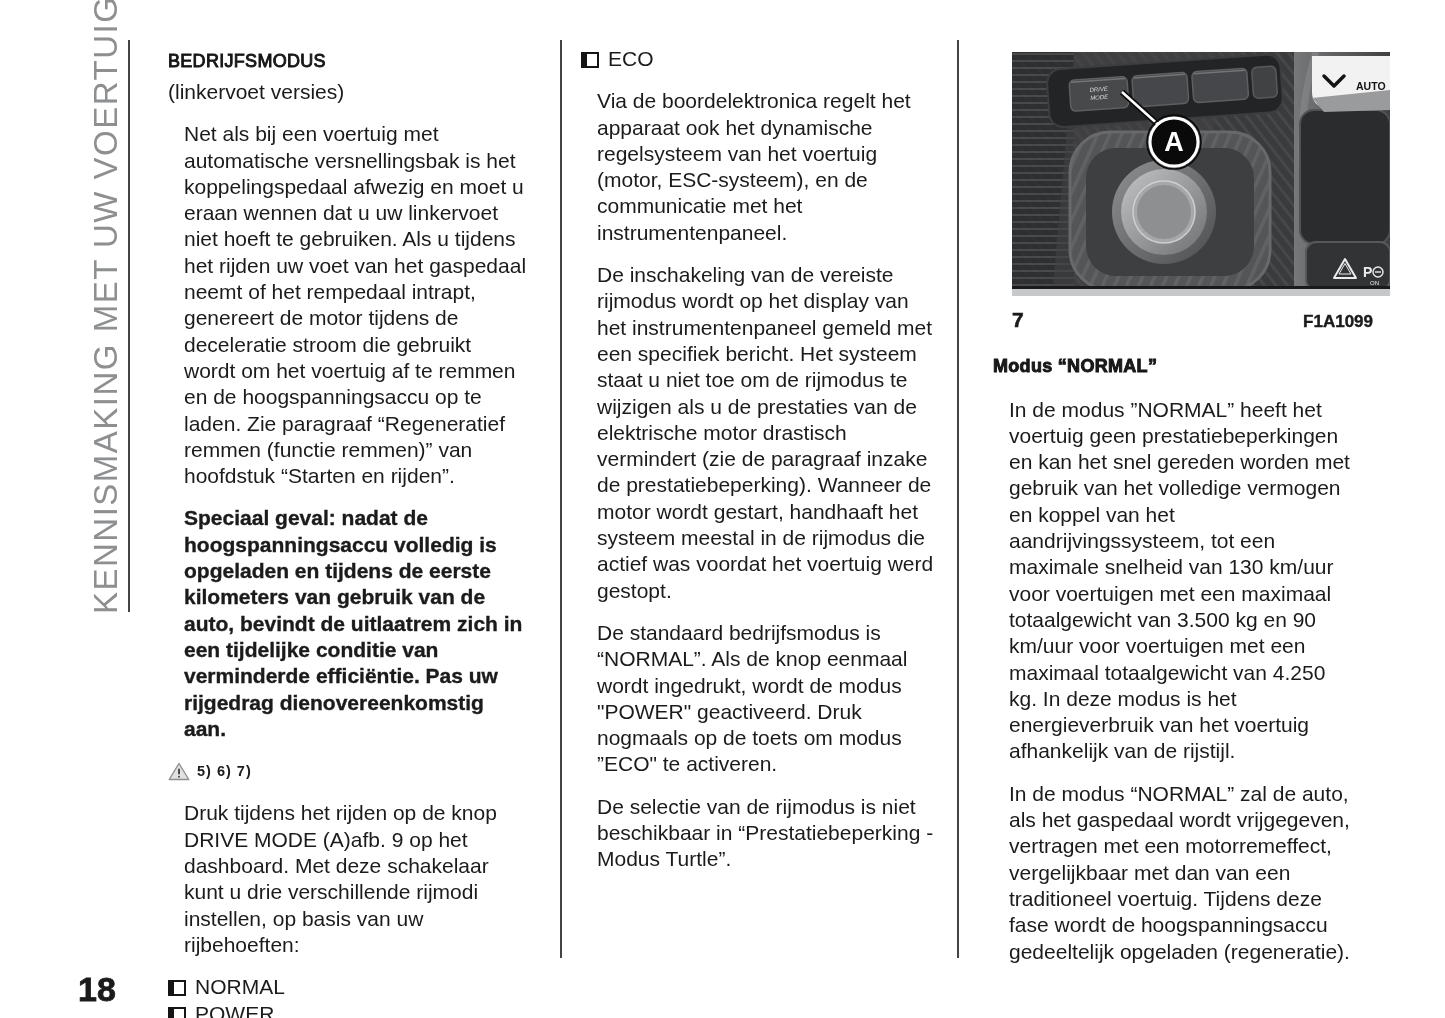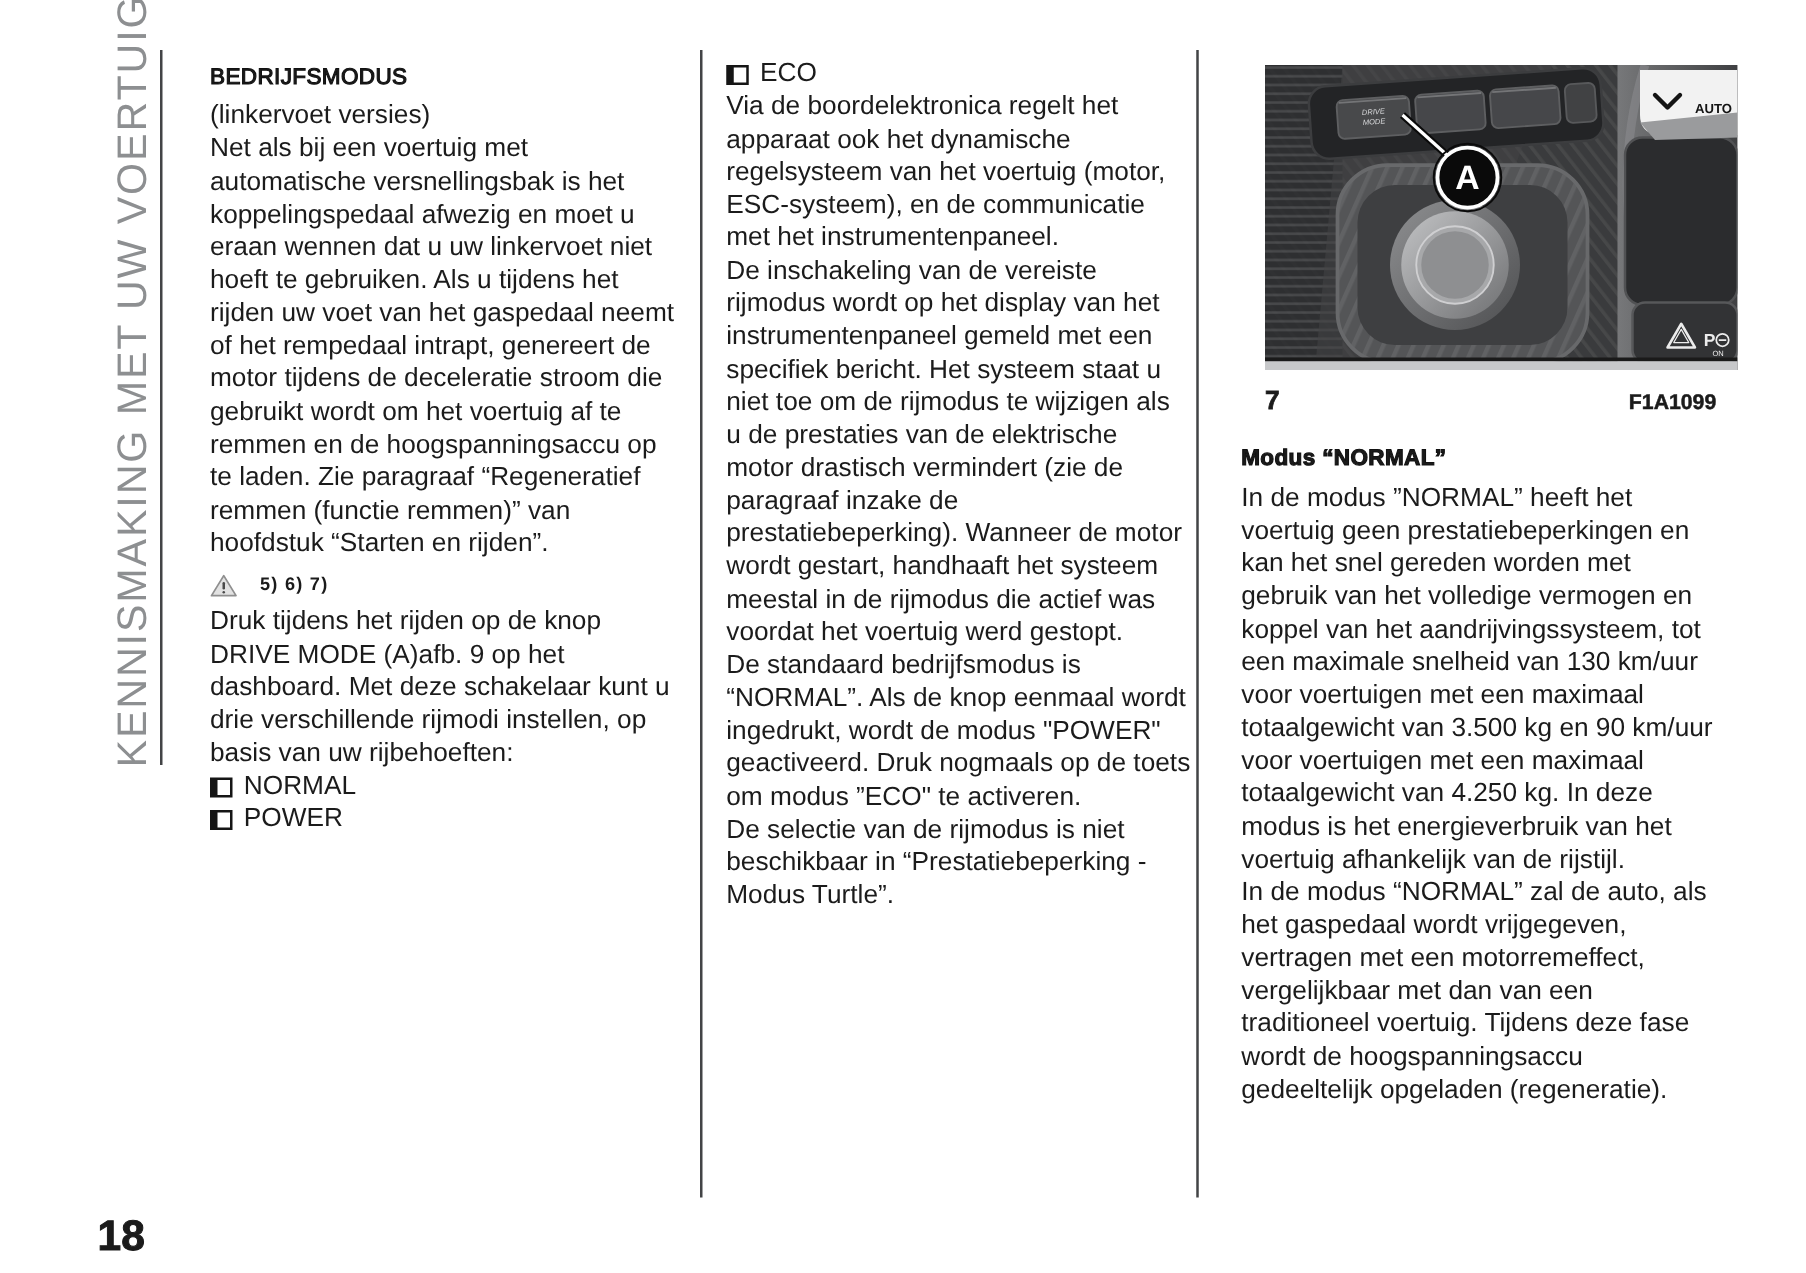--- a/index.html
+++ b/index.html
@@ -11,29 +11,29 @@
                font-size:33px;color:#8d8f91;letter-spacing:1.5px;}
   .vrule{position:absolute;width:2px;background:#434446;}
   #rule-sidebar{left:128px;top:40px;height:572px;}
   #rule-col1{left:560px;top:40px;height:918px;}
   #rule-col2{left:957px;top:40px;height:918px;}
   
   .col{position:absolute;top:46px;font-size:21px;line-height:26.3px;color:#1b1b1b;}
   #col1{left:168px;width:376px;}
   #col2{left:581px;width:372px;}
   #col3{left:993px;width:380px;}
-  p{margin:0;}
+  p{margin:16px;}
   p.b{font-weight:bold;-webkit-text-stroke:0.35px;}
   .head{font-size:18px;line-height:30px;font-weight:normal;letter-spacing:0.3px;
         -webkit-text-stroke:0.9px #111;margin:0 0 3px 0;}
   .head2{font-size:18px;line-height:30px;font-weight:bold;letter-spacing:0.3px;
          -webkit-text-stroke:0.9px #111;margin:15px 0 5px 0;}
   .sub{margin:0 0 1px 0;}
   
-  .warnrow{display:flex;align-items:center;gap:18px;margin:7px 0 3px 0;}
+  .warnrow{display:flex;align-items:center;gap:7px;margin:7px 0 3px 0;}
   .warnrefs{font-size:14.5px;font-weight:bold;letter-spacing:1px;}
   
   .bullet{display:flex;align-items:center;}
   .sq{flex:0 0 auto;width:10px;height:12px;border:2.5px solid #151515;border-left-width:6px;
       margin-right:9px;margin-top:2px;}
   
   .figure{margin-top:6px;padding-left:19px;}
   .figcap{display:flex;justify-content:space-between;align-items:baseline;margin:5px 0 0 0;}
   .fignum{font-size:21px;font-weight:bold;-webkit-text-stroke:0.6px;}
   .figcode{font-size:17px;font-weight:bold;-webkit-text-stroke:0.4px;}
@@ -50,20 +50,21 @@
   </div>
   <div class="vrule" id="rule-sidebar"></div>
 
   <div class="vrule" id="rule-col1"></div>
   <div class="vrule" id="rule-col2"></div>
 
   <div class="col" id="col1">
     <div class="head">BEDRIJFSMODUS</div>
     <p class="sub">(linkervoet versies)</p>
     <p>Net als bij een voertuig met automatische versnellingsbak is het koppelingspedaal afwezig en moet u eraan wennen dat u uw linkervoet niet hoeft te gebruiken. Als u tijdens het rijden uw voet van het gaspedaal neemt of het rempedaal intrapt, genereert de motor tijdens de deceleratie stroom die gebruikt wordt om het voertuig af te remmen en de hoogspanningsaccu op te laden. Zie paragraaf “Regeneratief remmen (functie remmen)” van hoofdstuk “Starten en rijden”.</p>
+    <p class="b">Speciaal geval: nadat de hoogspanningsaccu volledig is opgeladen en tijdens de eerste kilometers van gebruik van de auto, bevindt de uitlaatrem zich in een tijdelijke conditie van verminderde efficiëntie. Pas uw rijgedrag dienovereenkomstig aan.</p>
     <div class="warnrow">
       <svg width="22" height="19" viewBox="0 0 22 19">
         <path d="M11 1.5 L20.8 17.5 L1.2 17.5 Z" fill="#e2e2e2" stroke="#8f8f8f" stroke-width="1.4" stroke-linejoin="round"></path>
         <rect x="10" y="6.5" width="2" height="6" rx="1" fill="#4a4a4a"></rect>
         <rect x="10" y="13.8" width="2" height="2" rx="1" fill="#4a4a4a"></rect>
       </svg>
       <span class="warnrefs">5) 6) 7)</span>
     </div>
     <p>Druk tijdens het rijden op de knop DRIVE MODE (A)afb. 9 op het dashboard. Met deze schakelaar kunt u drie verschillende rijmodi instellen, op basis van uw rijbehoeften:</p>
     <div class="bullet">

